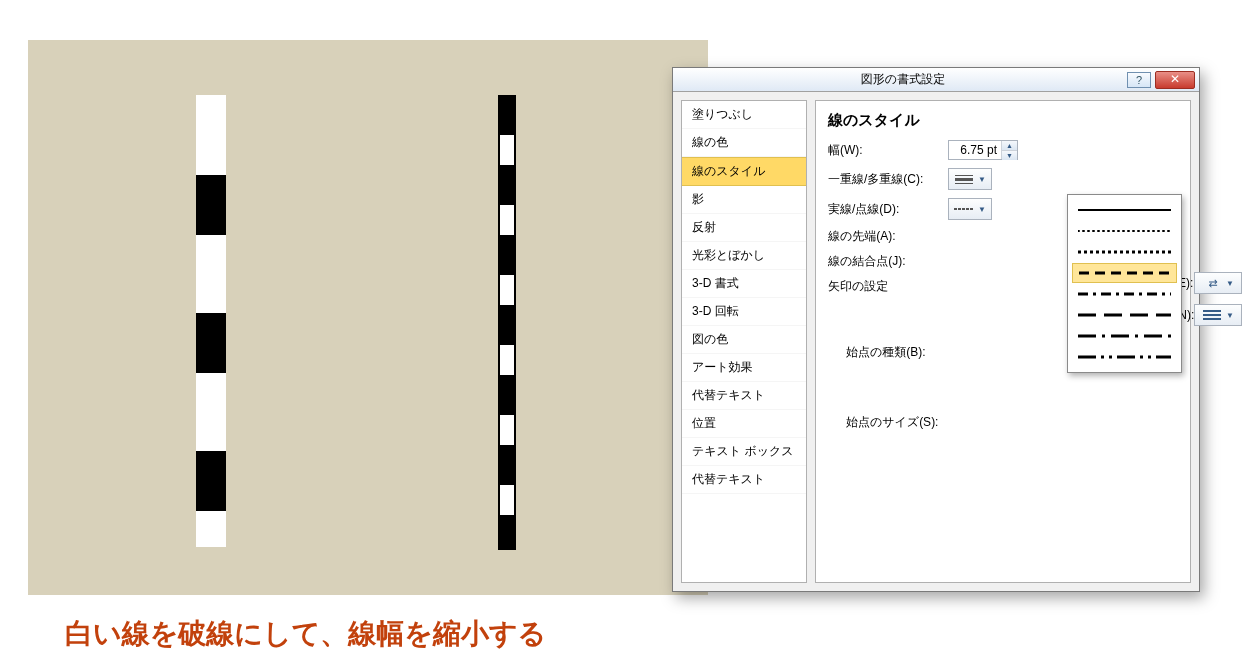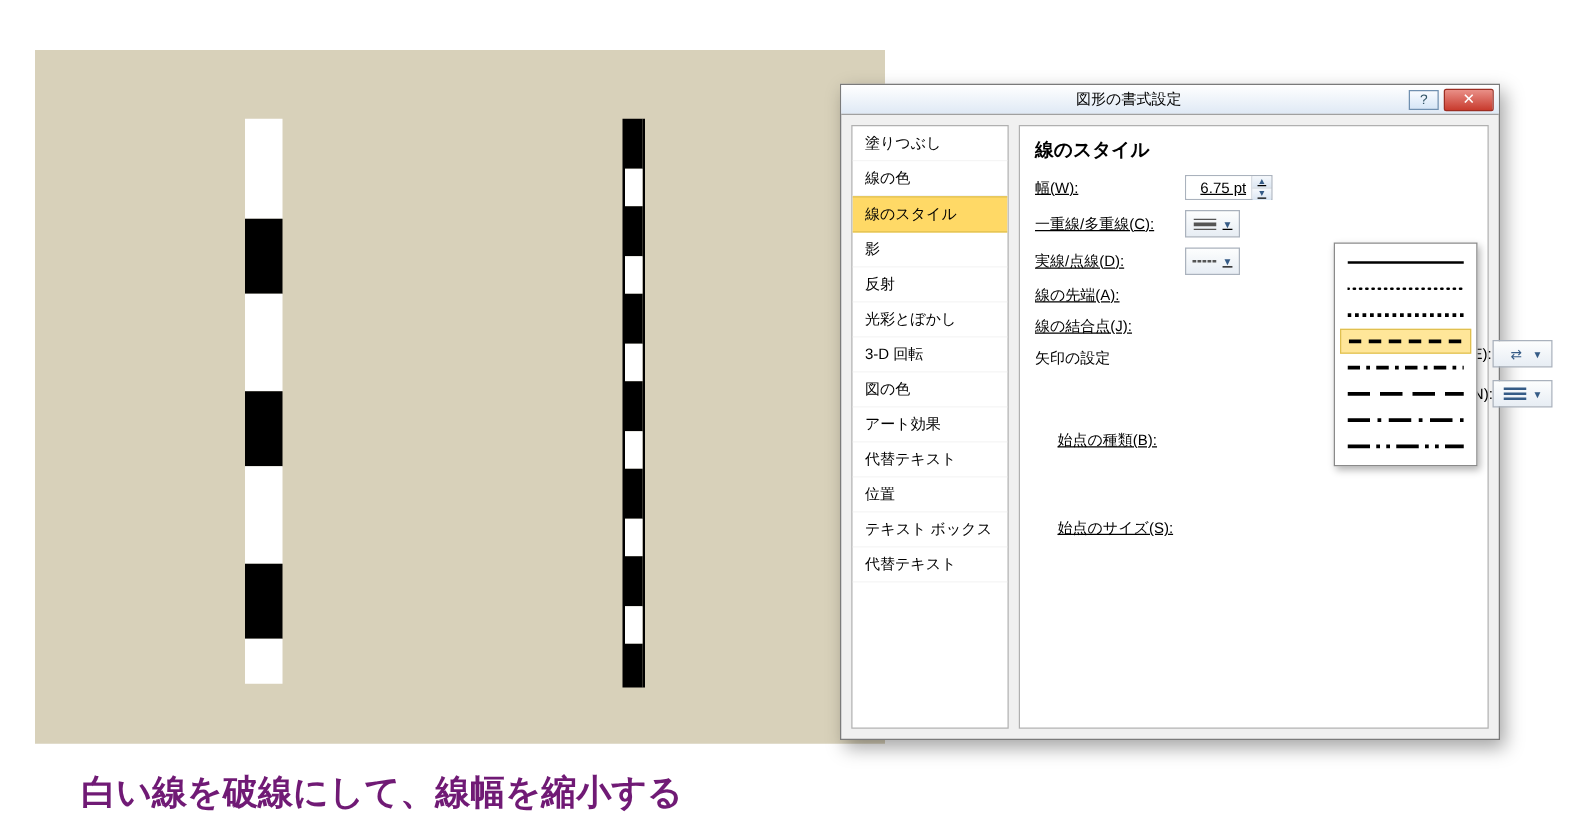--- a/index.html
+++ b/index.html
@@ -22,21 +22,21 @@
 
     .seg-black { background: #000; }
     .seg-white { background: #fff; }
 
     .line2 { border-left: 2px solid #000; border-right: 2px solid #000; }
 
     .caption {
       position: absolute;
       left: 65px; top: 615px;
       font-size: 28px; font-weight: bold;
-      color: #701a75;
+      color: #c2410c;
     }
 
     .dialog {
       position: absolute;
       left: 672px; top: 67px;
       width: 528px; height: 525px;
       background: #f0f0f0;
       border: 1px solid #7a7a7a;
       box-shadow: 4px 6px 14px rgba(0,0,0,0.35);
       display: flex; flex-direction: column;
@@ -99,21 +99,20 @@
       padding: 10px 12px;
       position: relative;
     }
 
     .panel h3 { font-size: 15px; font-weight: bold; margin-bottom: 10px; }
 
     .field-row {
       display: flex; align-items: center;
       margin-bottom: 8px;
       font-size: 12px;
-      text-decoration: underline;
     }
     .field-row .lbl { width: 120px; }
     .field-row .lbl.indent { padding-left: 18px; margin-top: 45px; }
 
     .spin {
       display: inline-flex; align-items: stretch;
       border: 1px solid #aab2bd;
       background: #fff; height: 20px;
     }
     .spin input {
@@ -239,20 +238,21 @@
   </div>
 
   <div class="body">
     <div class="sidebar">
       <div class="sidebar-item">塗りつぶし</div>
       <div class="sidebar-item">線の色</div>
       <div class="sidebar-item selected">線のスタイル</div>
       <div class="sidebar-item">影</div>
       <div class="sidebar-item">反射</div>
       <div class="sidebar-item">光彩とぼかし</div>
+      <div class="sidebar-item">3-D 書式</div>
       <div class="sidebar-item">3-D 回転</div>
       <div class="sidebar-item">図の色</div>
       <div class="sidebar-item">アート効果</div>
       <div class="sidebar-item">代替テキスト</div>
       <div class="sidebar-item">位置</div>
       <div class="sidebar-item">テキスト ボックス</div>
       <div class="sidebar-item">代替テキスト</div>
     </div>
 
     <div class="panel">

